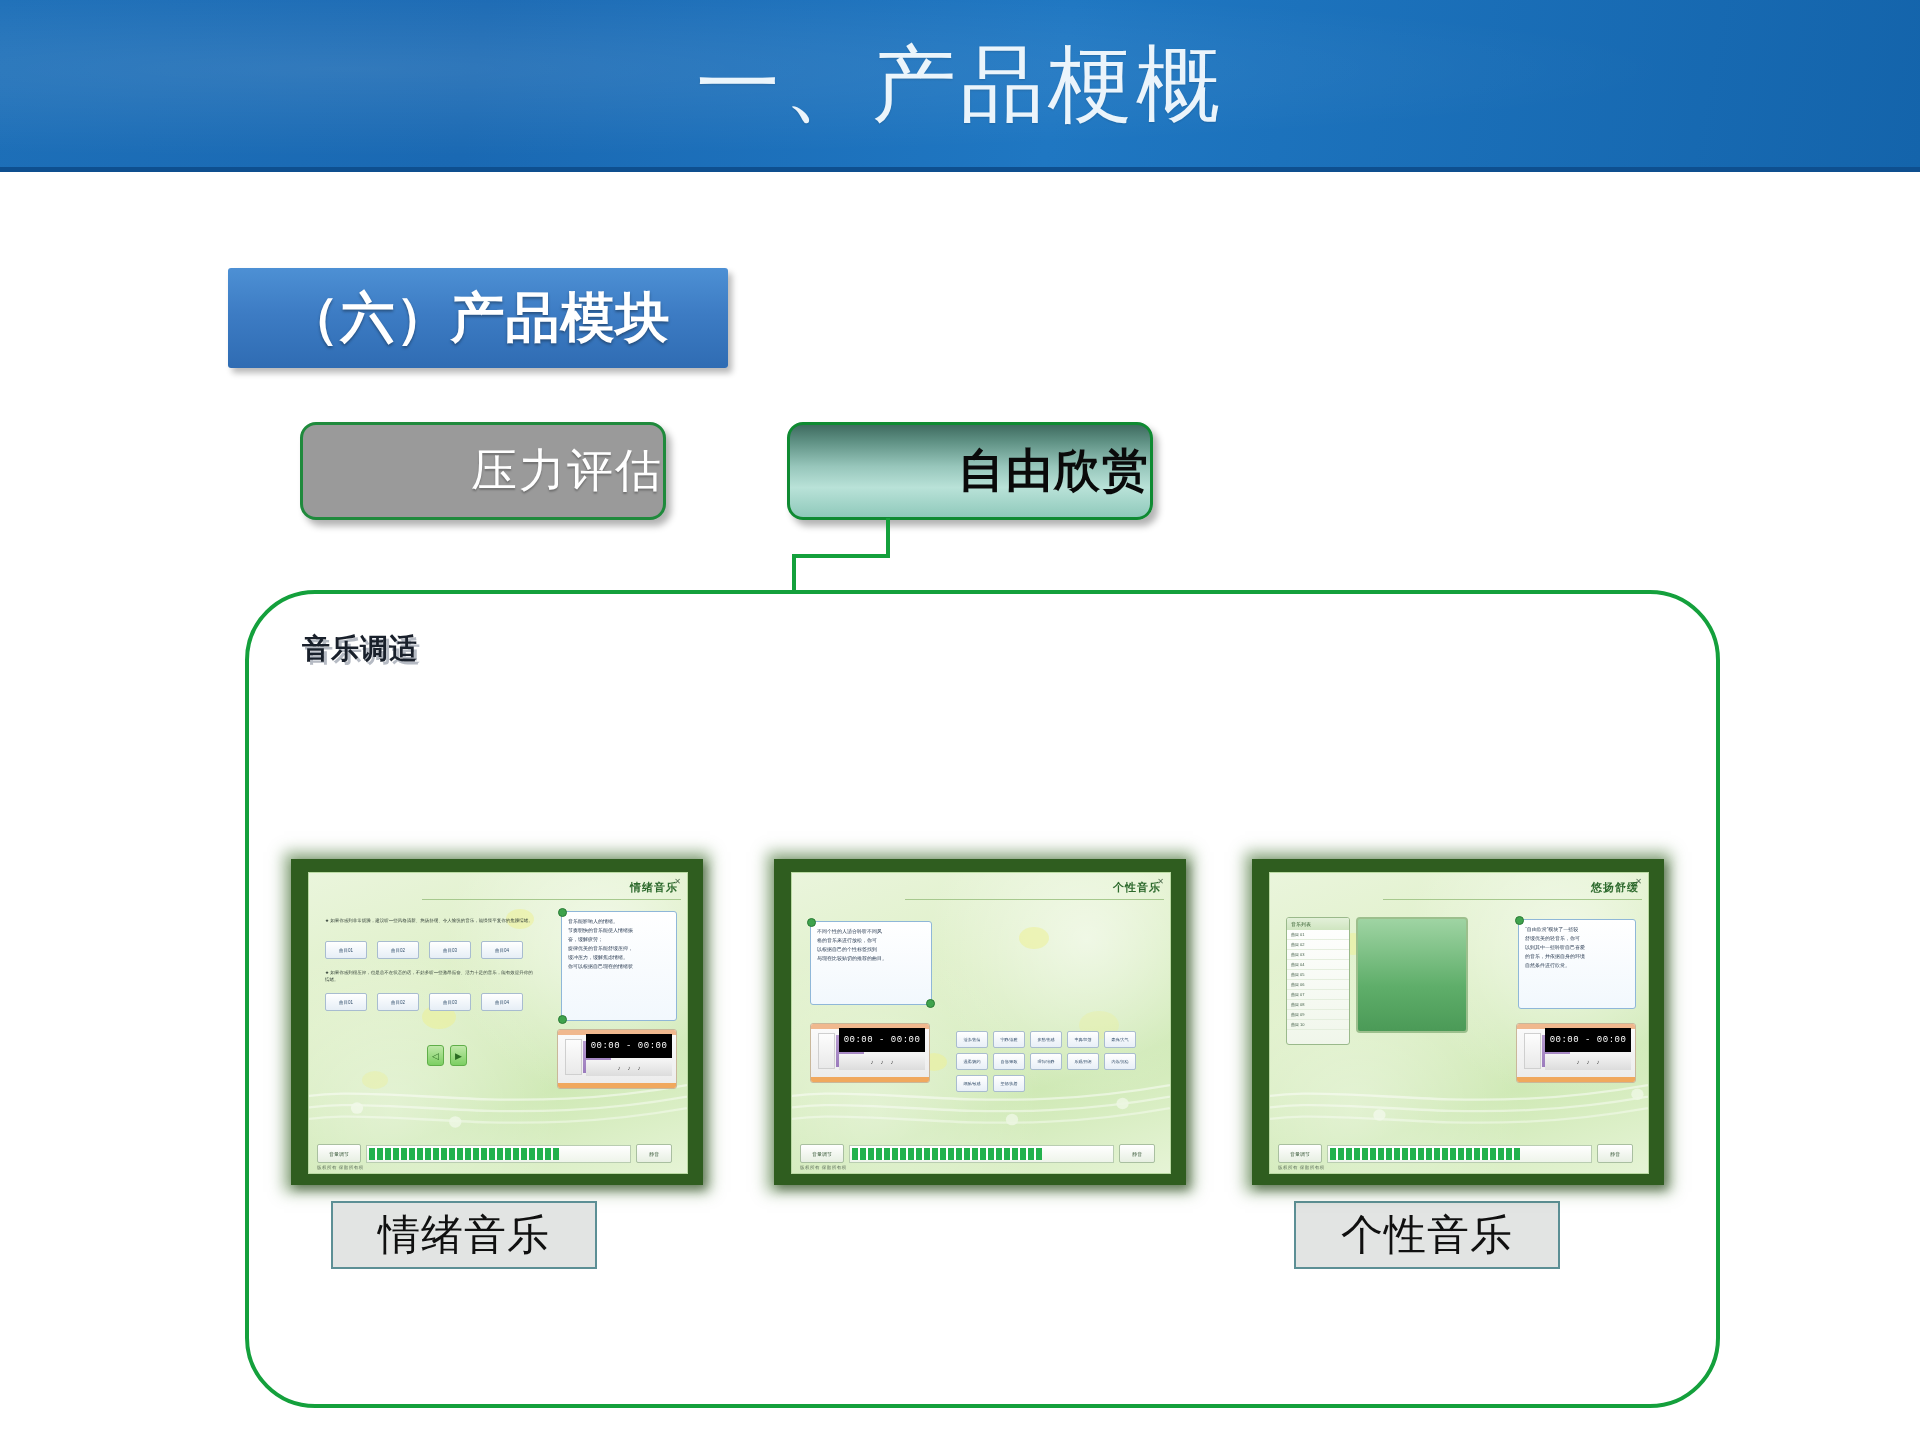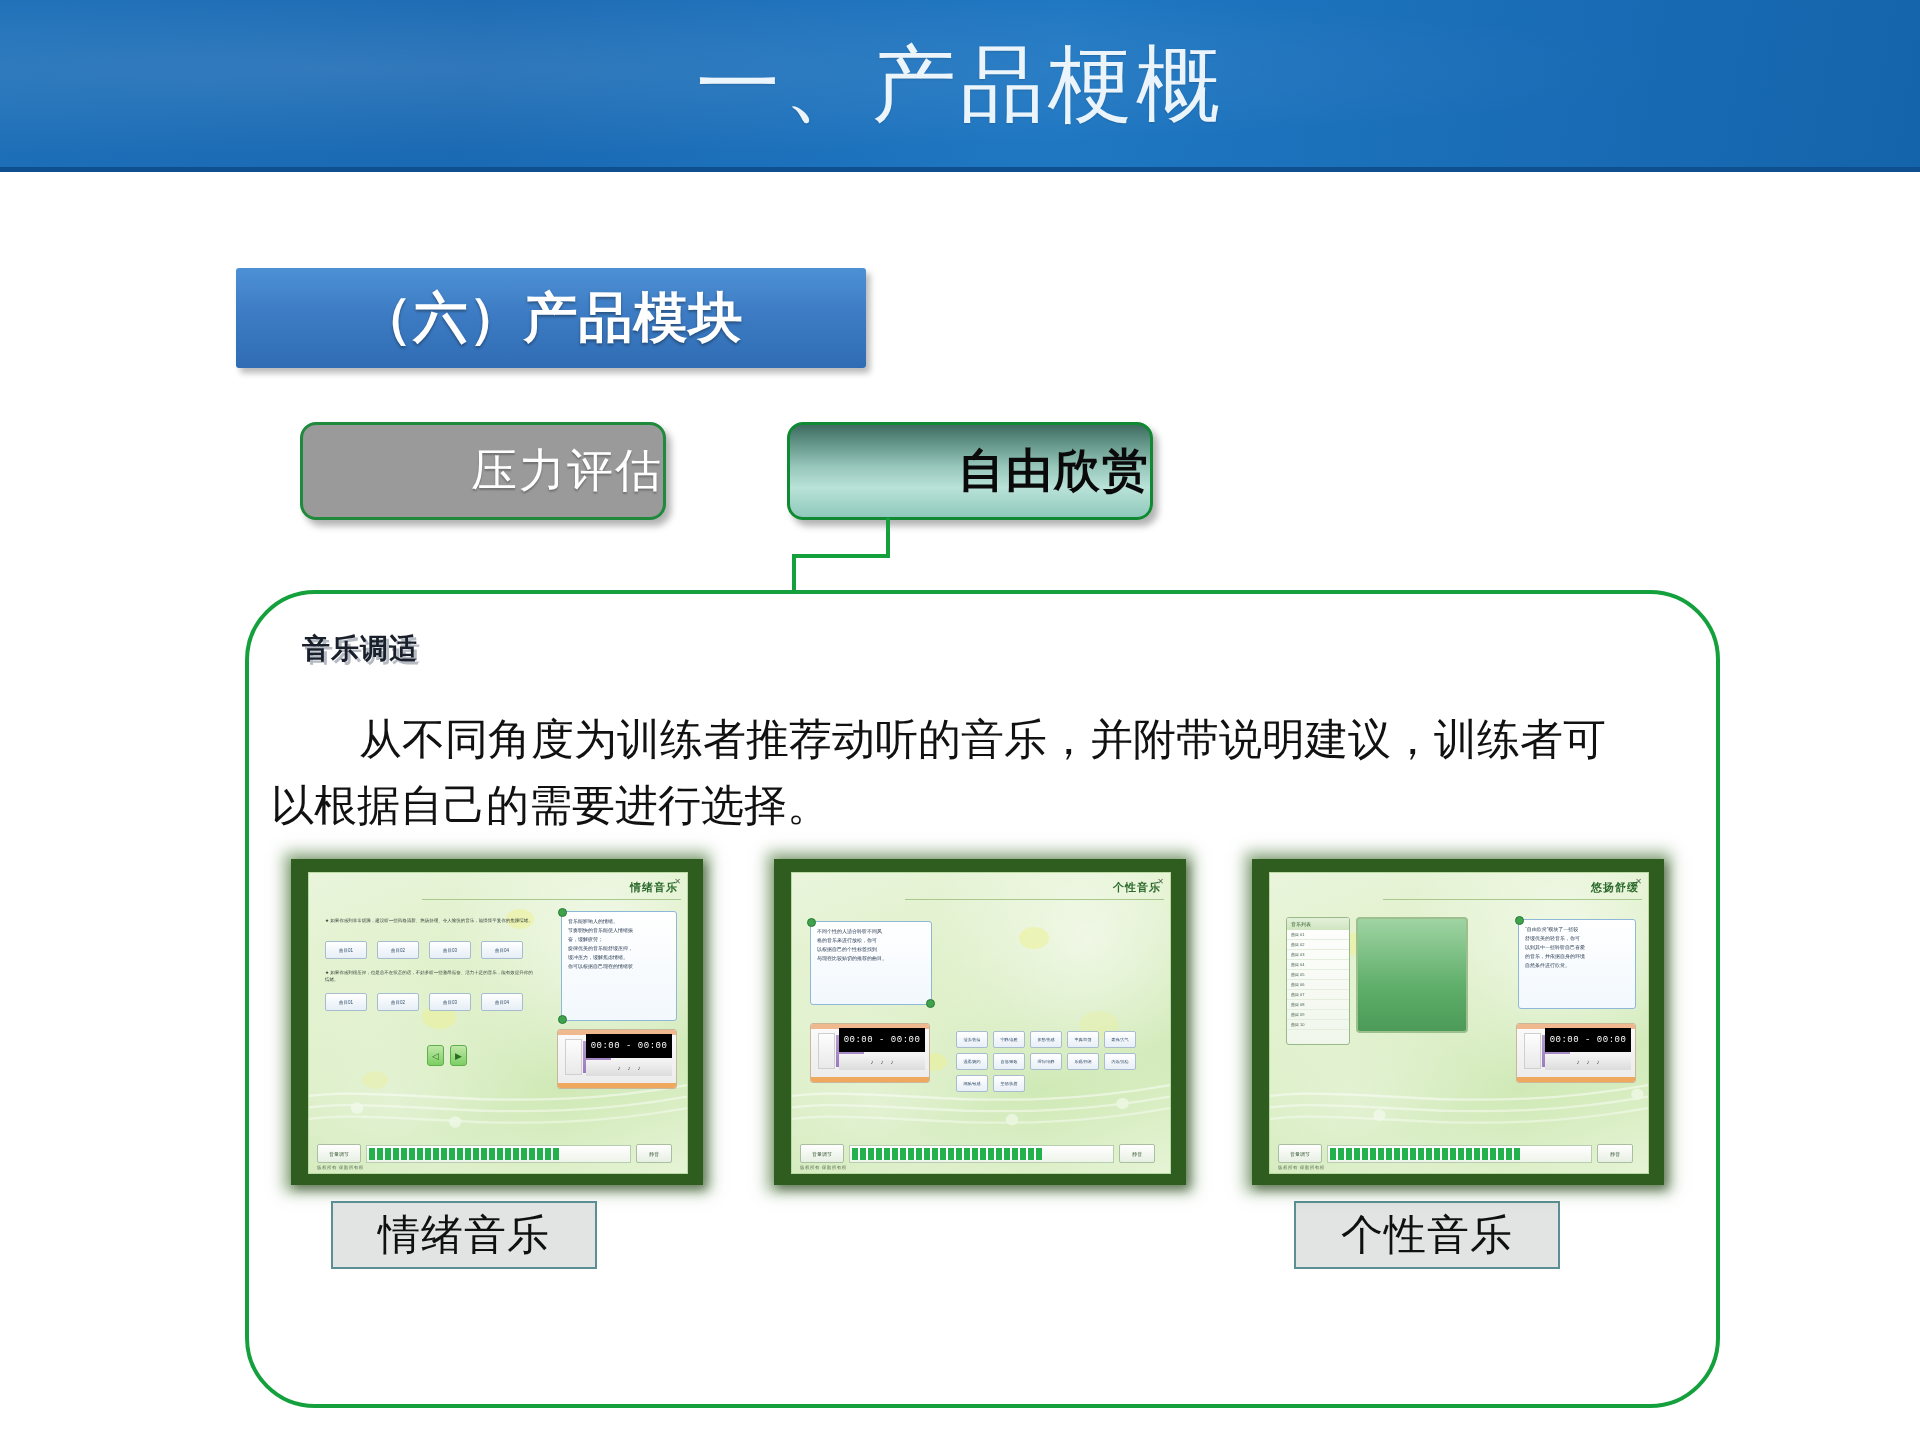--- a/index.html
+++ b/index.html
@@ -32,21 +32,21 @@
     text-shadow:0 1px 2px rgba(0,0,0,.15);
     white-space:nowrap;
   }
   .banner-underline{
     position:absolute;left:0;bottom:0;width:1920px;height:5px;
     background:#0e4f8f;
   }
 
   
   .section-plate{
-    position:absolute;left:236px;top:268px;width:630px;height:100px;
+    position:absolute;left:228px;top:268px;width:500px;height:100px;
     background:linear-gradient(180deg,#4d90d4 0%,#3d7cc4 45%,#2f6cb3 100%);
     border-radius:3px;
     box-shadow:4px 5px 6px rgba(0,0,0,.28);
     display:flex;align-items:center;justify-content:center;text-align:right;
   }
   .section-plate-label{
     color:#ffffff;font-size:54px;font-weight:bold;letter-spacing:1px;
     white-space:nowrap;
     text-shadow:0 2px 3px rgba(0,0,0,.35);
   }
@@ -305,21 +305,20 @@
   <svg width="260" height="120" viewBox="0 0 260 120">
     <polyline points="108,8 108,46 14,46 14,86" fill="none" stroke="#14a03c" stroke-width="4"></polyline>
     <polygon points="14,104 4,80 24,80" fill="#14a03c"></polygon>
   </svg>
 </div>
 
 <div class="panel">
 
   <div class="panel-title">音乐调适</div>
 
-  <div class="panel-body">从不同角度为训练者推荐动听的音乐，并附带说明建议，训练者可以根据自己的需要进行选择。</div>
 
   <div class="thumbs">
 
     <div id="tw0" class="thumb-wrap">
       <div class="shot">
         <div class="shot-inner">
           <div class="blob" style="left:52%;top:12%;width:28px;height:20px;"></div>
           <div class="blob" style="left:70%;top:30%;width:22px;height:16px;"></div>
           <div class="blob" style="left:30%;top:44%;width:34px;height:24px;"></div>
           <div class="blob" style="left:14%;top:66%;width:26px;height:18px;opacity:.7;"></div>

